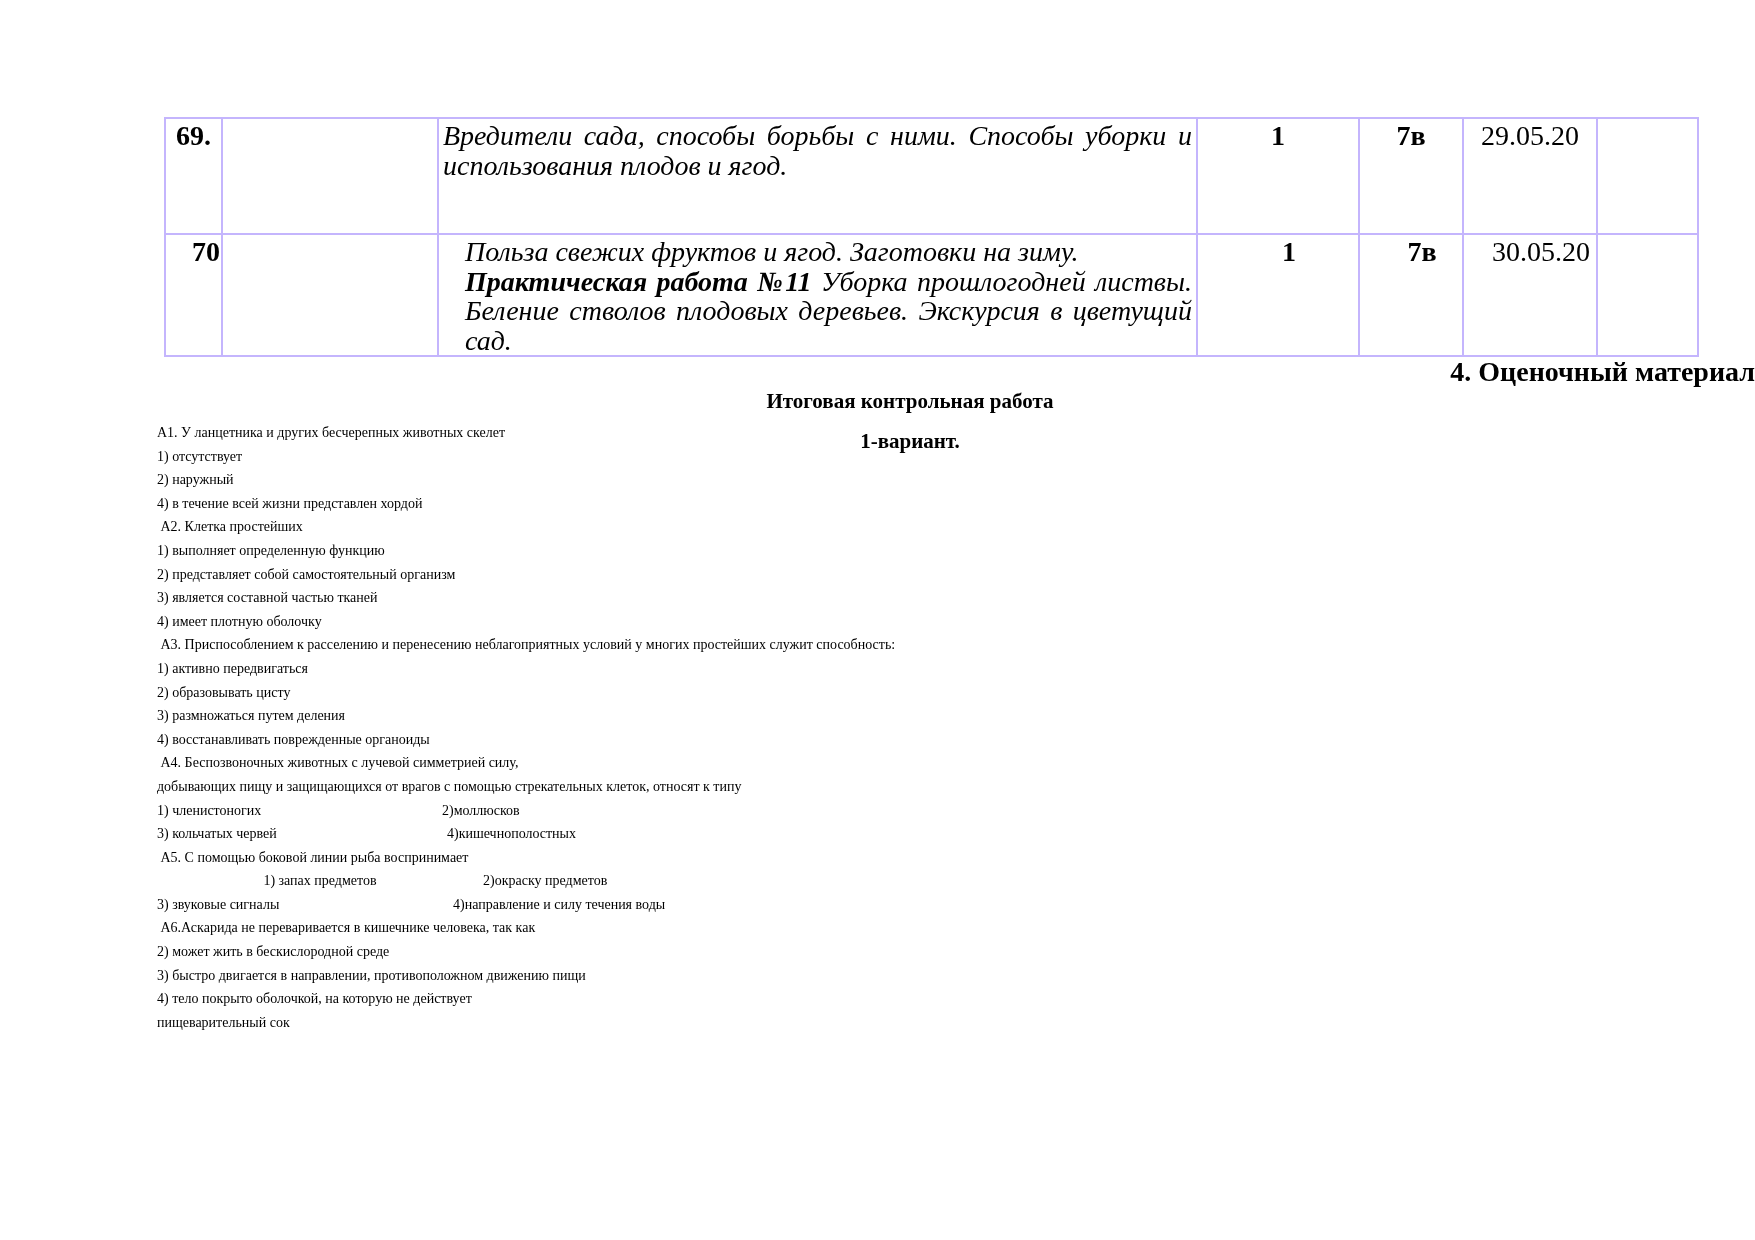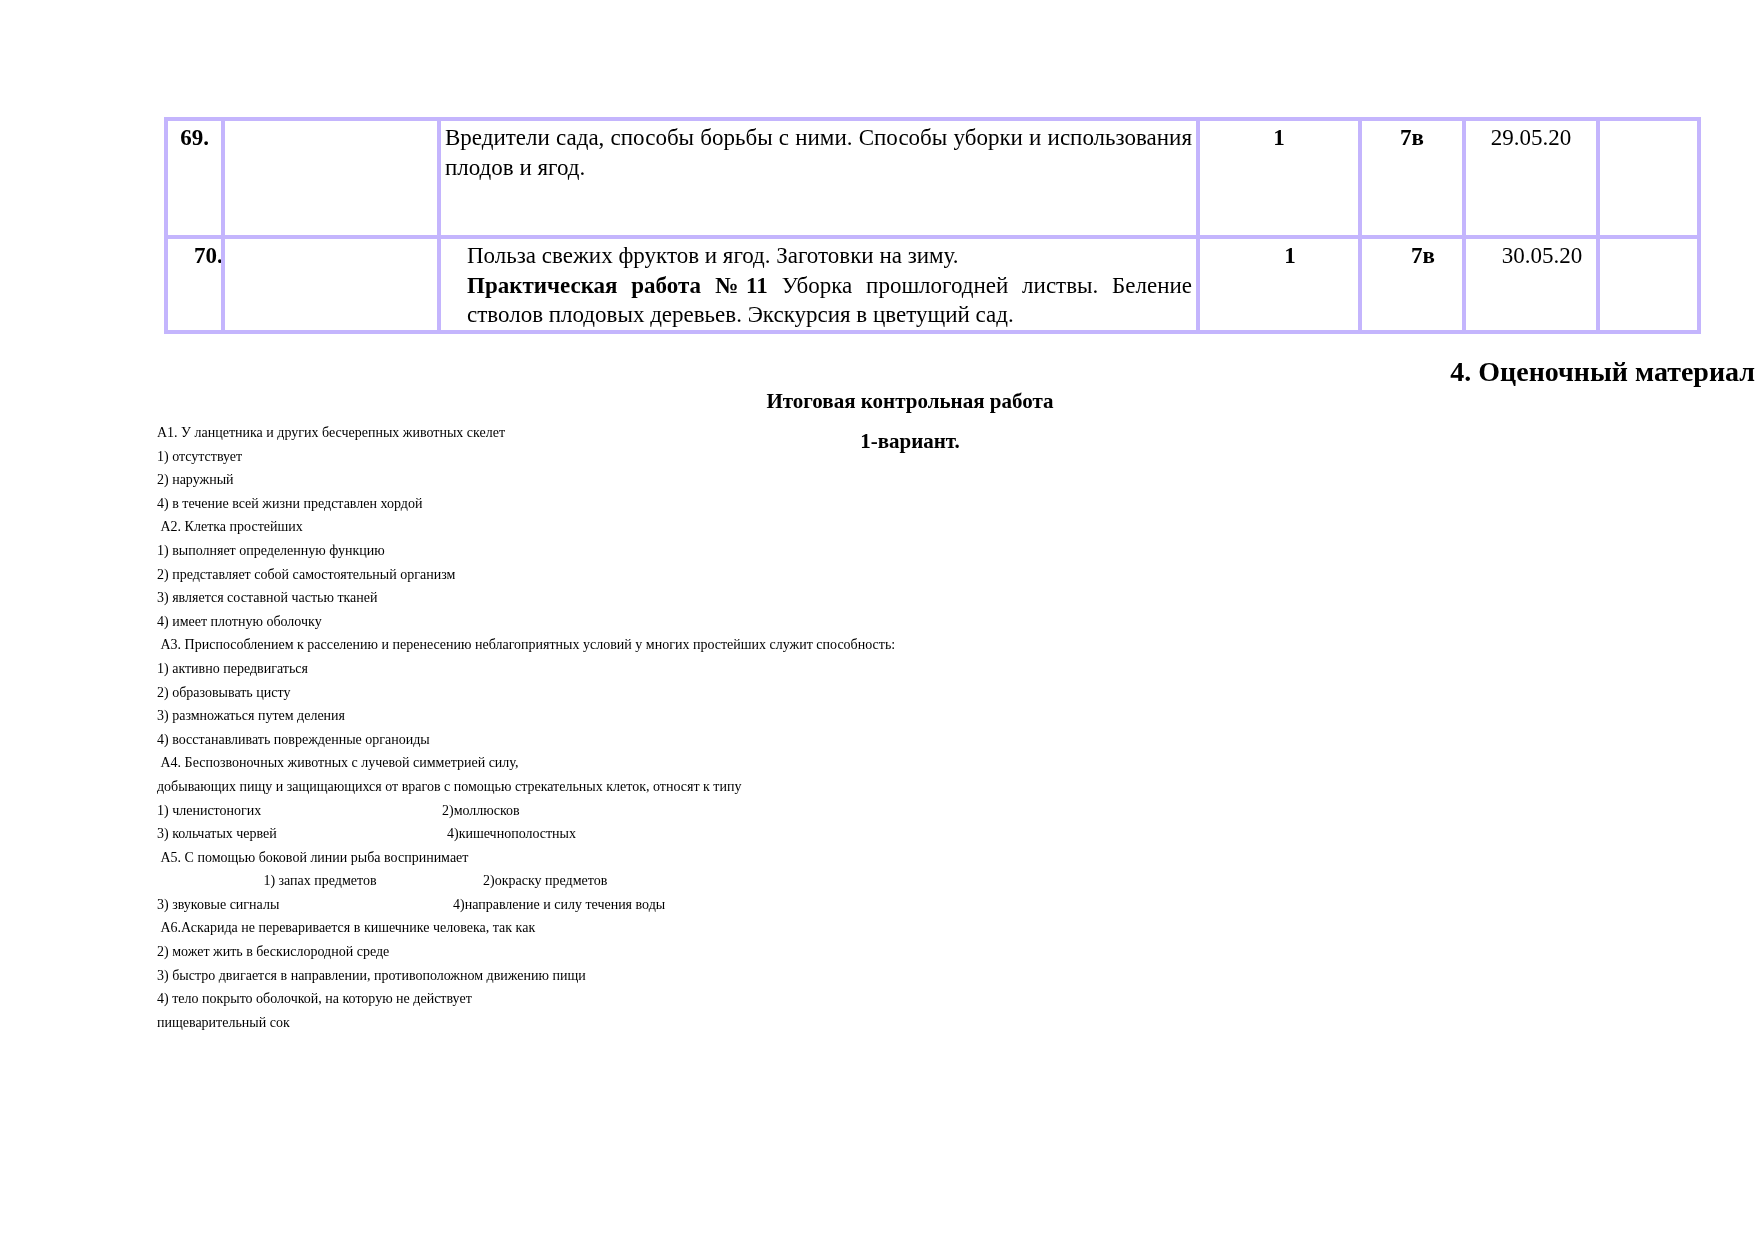--- a/index.html
+++ b/index.html
@@ -8,30 +8,30 @@
     background:#ffffff;color:#000;
     font-family:"Liberation Serif", serif;
     position:relative;overflow:hidden;
   }
   
   .tbl-wrap{position:absolute;left:164px;top:117px;}
   table.schedule{
     border-collapse:collapse;table-layout:fixed;width:1533px;
   }
   table.schedule td{
-    border:4px solid #c4b5fd;
+    border:2px solid #c4b5fd;
     vertical-align:top;
-    font-size:23px;line-height:29.5px;
+    font-size:28px;line-height:29.5px;
     padding:2px 4px 0 4px;
     overflow:hidden;
   }
   tr.row-69 td{height:112px;}
   tr.row-70 td{height:83px;padding-left:26px;}
   td.c-num{font-weight:bold;text-align:center;padding-top:3px;}
-  td.c-topic{text-align:justify;padding:3px 9px 0 9px;}
+  td.c-topic{text-align:justify;padding:3px 9px 0 9px;font-style:italic;}
   td.c-topic p{margin:0;}
   td.c-hours,td.c-class{font-weight:bold;text-align:center;padding-top:3px;}
   td.c-date{text-align:center;padding-top:3px;}
   
   .headings{position:absolute;left:65px;right:0;top:355px;text-align:center;}
   .h-main{font-size:28px;line-height:34px;font-weight:bold;margin:0;text-align:right;}
   .h-sub{font-size:21px;line-height:25px;font-weight:bold;margin:0;}
   .h-variant{font-size:21px;line-height:25px;font-weight:bold;margin:15px;}
   
   .questions{

